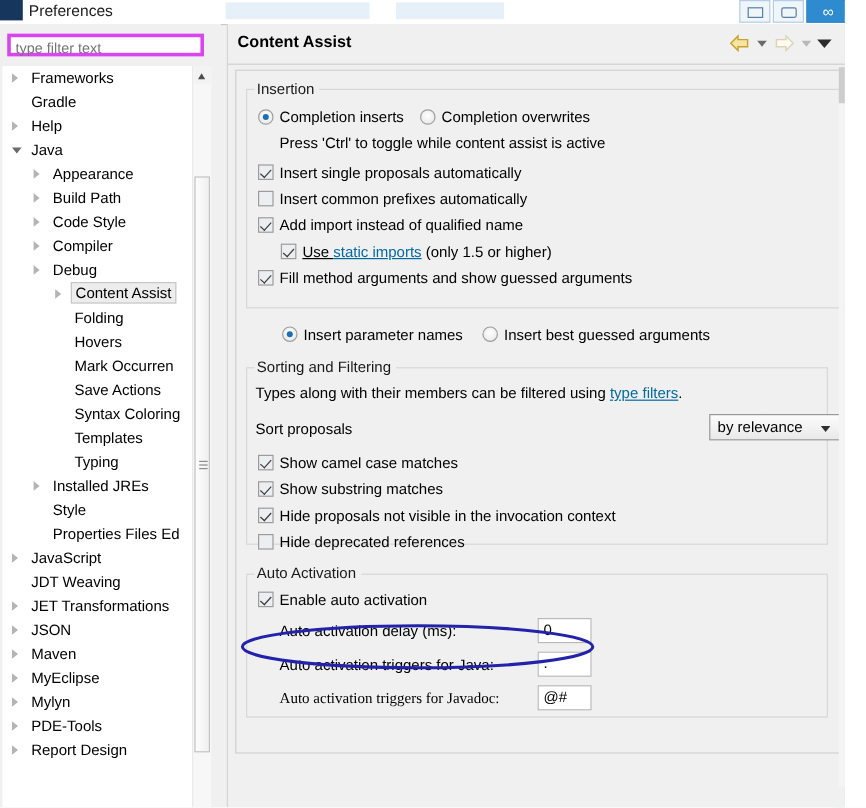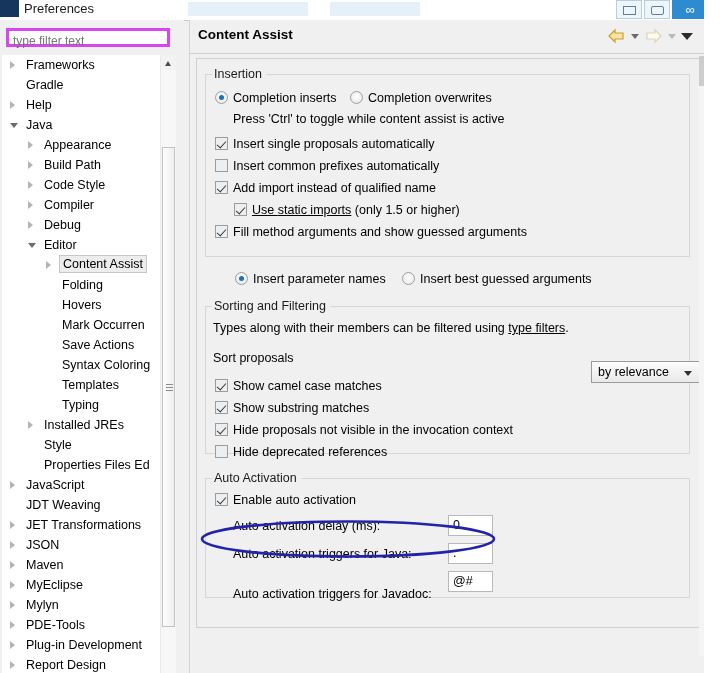--- a/index.html
+++ b/index.html
@@ -217,21 +217,21 @@
     border: 1px solid #9e9e9e; border-radius: 50%;
     background: radial-gradient(circle at 50% 40%, #ffffff, #e4e4e4);
     vertical-align: -2px; margin-right: 5px;
     position: relative; box-sizing: border-box;
   }
   .rad.on::after {
     content: ""; position: absolute; left: 3px; top: 3px;
     width: 5px; height: 5px; border-radius: 50%;
     background: #1a6fb5;
   }
-  .lnk { color: #000000; text-decoration: underline; }
+  .lnk { color: #0369a1; text-decoration: underline; }
   .txtfield {
     position: absolute;
     background: #ffffff; border: 1px solid #b9b9b9;
     font-size: 12.5px; color: #000;
     box-sizing: border-box;
     padding: 1px 4px;
     line-height: 17px;
   }
   .combo {
     position: absolute;
@@ -327,24 +327,20 @@
           <span class="tlabel" style="left: 42px;">Code Style</span>
         </div>
         <div class="tnode">
           <span class="arrow closed" style="left: 26px;"></span>
           <span class="tlabel" style="left: 42px;">Compiler</span>
         </div>
         <div class="tnode">
           <span class="arrow closed" style="left: 26px;"></span>
           <span class="tlabel" style="left: 42px;">Debug</span>
         </div>
-        <div class="tnode">
-          <span class="arrow open" style="left: 26px;"></span>
-          <span class="tlabel" style="left: 42px;">Editor</span>
-        </div>
         <div class="tnode sel">
           <span class="arrow closed" style="left: 44px;"></span>
           <span class="tlabel" style="left: 60px;">Content Assist</span>
         </div>
         <div class="tnode">
           <span class="tlabel" style="left: 60px;">Folding</span>
         </div>
         <div class="tnode">
           <span class="tlabel" style="left: 60px;">Hovers</span>
         </div>
@@ -396,24 +392,20 @@
           <span class="arrow closed" style="left: 8px;"></span>
           <span class="tlabel" style="left: 24px;">MyEclipse</span>
         </div>
         <div class="tnode">
           <span class="arrow closed" style="left: 8px;"></span>
           <span class="tlabel" style="left: 24px;">Mylyn</span>
         </div>
         <div class="tnode">
           <span class="arrow closed" style="left: 8px;"></span>
           <span class="tlabel" style="left: 24px;">PDE-Tools</span>
-        </div>
-        <div class="tnode">
-          <span class="arrow closed" style="left: 8px;"></span>
-          <span class="tlabel" style="left: 24px;">Plug-in Development</span>
         </div>
         <div class="tnode">
           <span class="arrow closed" style="left: 8px;"></span>
           <span class="tlabel" style="left: 24px;">Report Design</span>
         </div>
       </div>
 
     <div class="treescroll">
       <div class="ts-up"></div>
       <div class="ts-thumb">
@@ -443,21 +435,21 @@
           </svg>
         </div>
         <div class="caret-sm dim"></div>
         <div class="caret-lg"></div>
       </div>
       <div class="rp-sep"></div>
     </div>
 
     <div class="panel-body">
 
-      <div class="group" style="left:8px; top:8px; width:485px; height:190px;">
+      <div class="group" style="left:8px; top:8px; width:485px; height:190px;padding-left:26px;">
         <div class="gbox"></div>
         <div class="glegend">Insertion</div>
 
         <div class="row" style="left:10px; top:24px;">
           <span class="rad on"></span><span>Completion inserts</span>
         </div>
         <div class="row" style="left:145px; top:24px;">
           <span class="rad"></span><span>Completion overwrites</span>
         </div>
         <div class="row" style="left:28px; top:45px;">Press 'Ctrl' to toggle while content assist is active</div>
@@ -488,21 +480,21 @@
 
       <div class="group" style="left:8px; top:240px; width:485px; height:155px;">
         <div class="gbox"></div>
         <div class="glegend">Sorting and Filtering</div>
 
         <div class="row" style="left:8px; top:22px;">
           <span>Types along with their members can be filtered using </span><span class="lnk">type filters</span><span>.</span>
         </div>
 
         <div class="row" style="left:8px; top:52px;">Sort proposals</div>
-        <div class="combo" style="left:386px; top:62px; width:110px; height:22px;">
+        <div class="combo" style="left:386px; top:46px; width:110px; height:22px;">
           <span class="ctext">by relevance</span>
           <span class="carr"></span>
         </div>
 
         <div class="row" style="left:10px; top:80px;">
           <span class="chk on"></span><span>Show camel case matches</span>
         </div>
         <div class="row" style="left:10px; top:102px;">
           <span class="chk on"></span><span>Show substring matches</span>
         </div>
@@ -521,21 +513,21 @@
         <div class="row" style="left:10px; top:22px;">
           <span class="chk on"></span><span>Enable auto activation</span>
         </div>
 
         <div class="row" style="left:28px; top:48px;">Auto activation delay (ms):</div>
         <div class="txtfield" style="left:243px; top:44px; width:45px; height:21px;">0</div>
 
         <div class="row" style="left:28px; top:76px;">Auto activation triggers for Java:</div>
         <div class="txtfield" style="left:243px; top:72px; width:45px; height:21px;">.</div>
 
-        <div class="row" style="left:28px; top:116px;">Auto activation triggers for Javadoc:</div>
+        <div class="row" style="left:28px; top:104px;font-family:Liberation Serif, serif;">Auto activation triggers for Javadoc:</div>
         <div class="txtfield" style="left:243px; top:100px; width:45px; height:21px;">@#</div>
       </div>
 
     </div>
 
     <div class="rp-scroll">
       <div class="thumb"></div>
     </div>
   </div>
 

